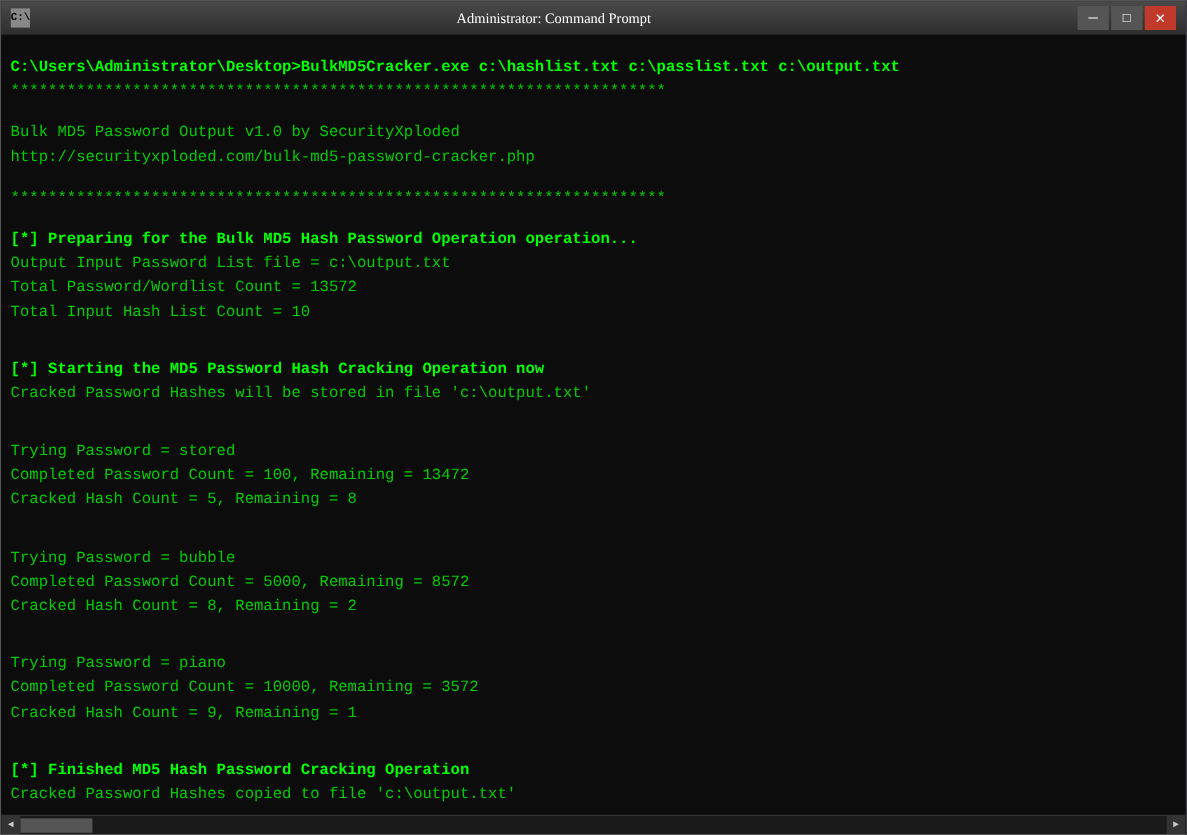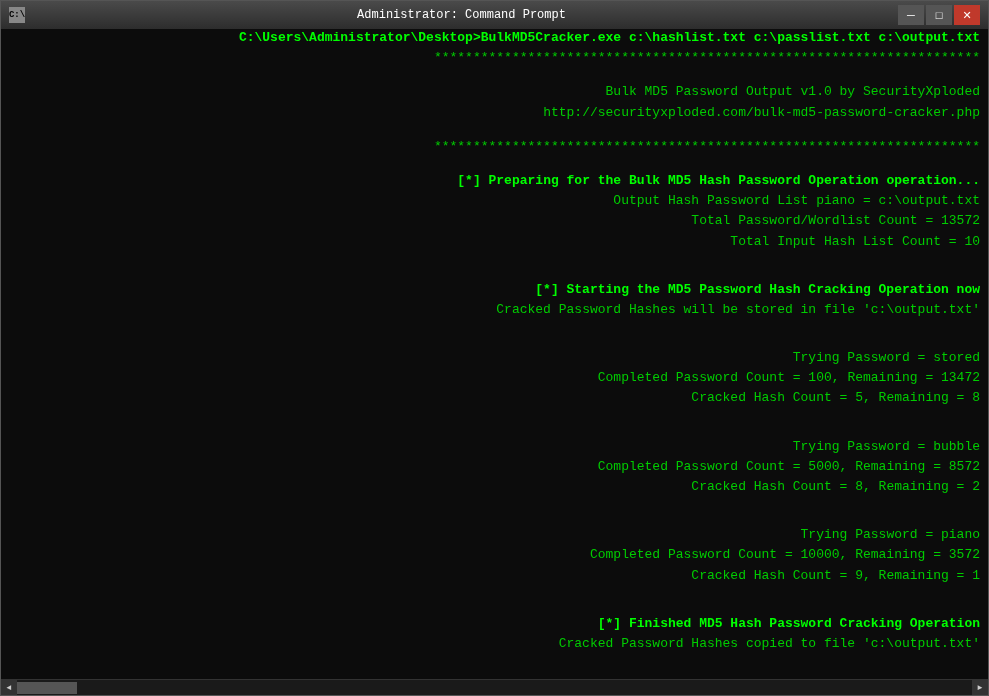--- a/index.html
+++ b/index.html
@@ -42,21 +42,21 @@
       background: #888;
       display: flex;
       align-items: center;
       justify-content: center;
       font-size: 10px;
       color: white;
     }
 
     .title-bar-text {
       color: white;
-      font-family: Liberation Mono, monospace;
+      font-family: Liberation Serif, serif;
       font-size: 12px;
       flex: 1;
       text-align: center;
     }
 
     .title-bar-controls {
       display: flex;
       gap: 2px;
     }
 
@@ -81,25 +81,24 @@
       flex: 1;
       overflow: hidden;
       display: flex;
       flex-direction: column;
       position: relative;
     }
 
     .terminal-content {
       flex: 1;
       overflow-y: auto;
-      padding: 0 8px;
+      padding: 18px 8px;
       color: #00cc00;
       font-size: 13px;
       line-height: 1.4;
-      text-align: right;
     }
 
     .terminal-content::-webkit-scrollbar {
       width: 12px;
     }
     .terminal-content::-webkit-scrollbar-track {
       background: #1a1a1a;
     }
     .terminal-content::-webkit-scrollbar-thumb {
       background: #555;
@@ -182,21 +181,21 @@
       <div class="cmd-line bright">C:\Users\Administrator\Desktop&gt;BulkMD5Cracker.exe c:\hashlist.txt c:\passlist.txt c:\output.txt</div>
       <div id="terminal-lines">
           <div class="cmd-line">**********************************************************************</div>
           <div class="empty-line"></div>
           <div class="cmd-line">    Bulk MD5 Password Output v1.0 by SecurityXploded</div>
           <div class="cmd-line">    http://securityxploded.com/bulk-md5-password-cracker.php</div>
           <div class="empty-line"></div>
           <div class="cmd-line">**********************************************************************</div>
           <div class="empty-line"></div>
           <div class="cmd-line bright">[*] Preparing for the Bulk MD5 Hash Password Operation operation...</div>
-          <div class="cmd-line">        Output Hash Password List piano = c:\output.txt</div>
+          <div class="cmd-line">        Output Input Password List file = c:\output.txt</div>
           <div class="cmd-line">        Total Password/Wordlist Count = 13572</div>
           <div class="cmd-line">        Total Input Hash List Count = 10</div>
           <div class="empty-line"></div>
           <div class="empty-line"></div>
           <div class="cmd-line bright">[*] Starting the MD5 Password Hash Cracking Operation now</div>
           <div class="cmd-line">        Cracked Password Hashes will be stored in file 'c:\output.txt'</div>
           <div class="empty-line"></div>
           <div class="empty-line"></div>
           <div class="cmd-line">        Trying Password = stored</div>
           <div class="cmd-line">        Completed Password Count = 100, Remaining = 13472</div>

